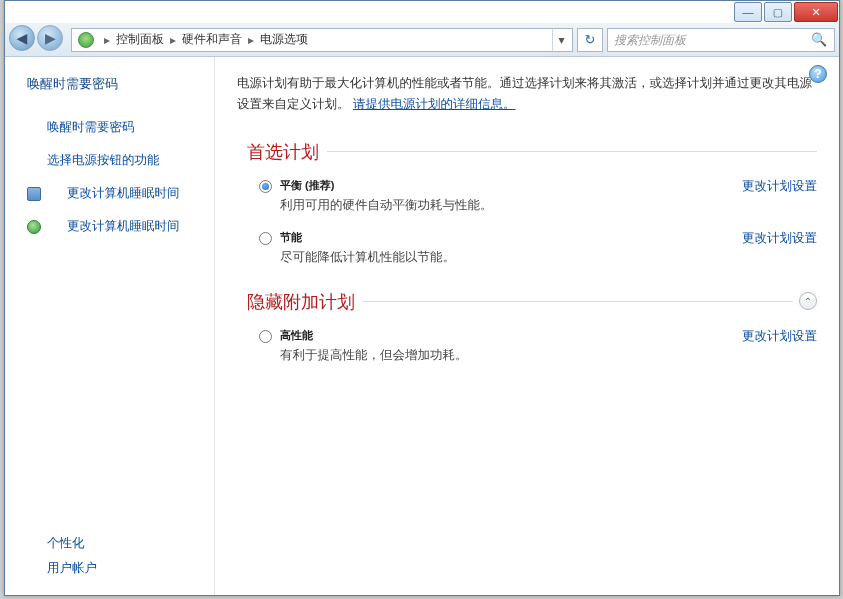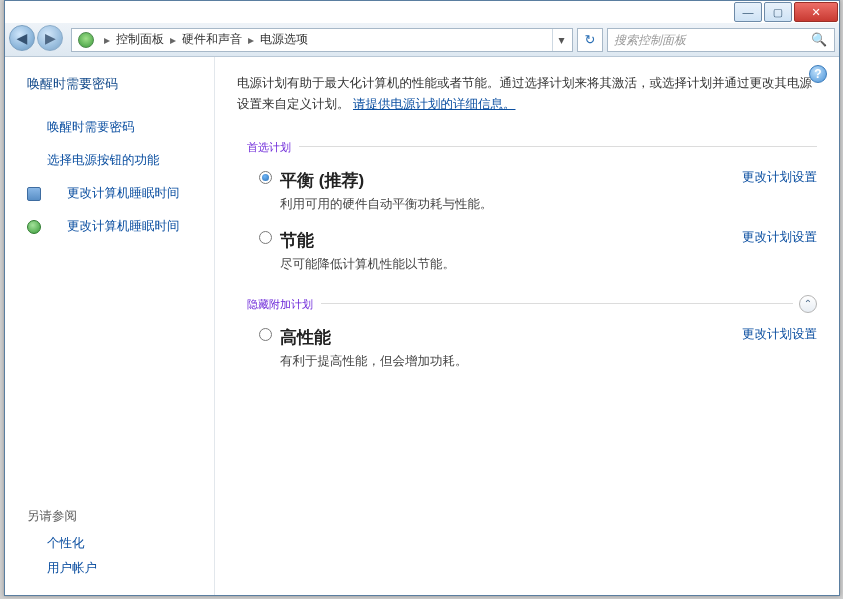--- a/index.html
+++ b/index.html
@@ -39,31 +39,31 @@
   .sidebar .footer .head { margin-bottom: 10px; }
   .sidebar .footer a { color: #0a4ea0; }
 
   .main { flex: 1; padding: 16px 22px 20px 22px; position: relative; overflow: hidden; }
   .helpicon { position: absolute; right: 12px; top: 8px; width: 18px; height: 18px; border-radius: 50%; background: radial-gradient(circle at 40% 35%, #bfe0fb, #4a93d8); color: #fff; font-size: 12px; font-weight: bold; display: flex; align-items: center; justify-content: center; border: 1px solid #3a7bbb; }
 
   h1 { font-size: 15px; color: #0c3e74; font-weight: normal; margin-bottom: 10px; }
   .desc { font-size: 12.5px; color: #333; line-height: 1.65; margin-bottom: 18px; }
   .desc a { color: #0a4ea0; text-decoration: underline; }
 
-  .section-label { font-size: 11px; color: #6d28d9; margin: 8px 0 6px 10px; }
+  .section-label { font-size: 18px; color: #b91c1c; margin: 8px 0 6px 10px; }
   .section-row { display: flex; align-items: center; margin: 4px 0 4px 0; }
   .section-row .lbl { flex: 0 0 auto; }
   .section-row .line { flex: 1; border-top: 1px solid #dcdcdc; margin-left: 8px; }
   .expander { width: 18px; height: 18px; border: 1px solid #b5b5b5; border-radius: 50%; background: linear-gradient(#fff,#e7edf3); display: flex; align-items: center; justify-content: center; color: #4a6a8a; font-size: 10px; margin-left: 6px; }
 
   .plan { display: flex; align-items: flex-start; margin: 8px 0 16px 22px; }
   .plan .radio { width: 13px; height: 13px; border: 1px solid #7a7a7a; border-radius: 50%; margin-top: 2px; margin-right: 8px; background: #fff; position: relative; }
   .plan .radio.checked::after { content: ""; position: absolute; left: 2px; top: 2px; width: 7px; height: 7px; border-radius: 50%; background: radial-gradient(circle at 40% 35%, #6fb6f8, #2a6fb5); }
   .plan .info { flex: 1; }
-  .plan .name { font-size: 17px; font-weight: bold; color: #222; }
+  .plan .name { font-size: 11px; font-weight: bold; color: #222; }
   .plan .name .rec { font-weight: bold; }
   .plan .sub { font-size: 12.5px; color: #444; margin-top: 4px; }
   .plan .chg { font-size: 12.5px; color: #0a4ea0; text-decoration: none; white-space: nowrap; margin-left: 14px; }
 
   .arrow { position: absolute; pointer-events: none; }
 </style>
 </head>
 <body>
 
 <div class="window">
@@ -107,21 +107,20 @@
       <div class="row">
         <span class="iconsm monitor"></span>
         <a href="#">更改计算机睡眠时间</a>
       </div>
       <div class="row">
         <span class="iconsm eco"></span>
         <a href="#">更改计算机睡眠时间</a>
       </div>
       <div class="spacer"></div>
       <div class="footer">
-        <div class="head">另请参阅</div>
         <a href="#">个性化</a>
         <a href="#">用户帐户</a>
       </div>
     </div>
 
     <div class="main">
       <div class="helpicon">?</div>
 
       <div class="desc">
         <span>电源计划有助于最大化计算机的性能或者节能。通过选择计划来将其激活，或选择计划并通过更改其电源设置来自定义计划。</span>

